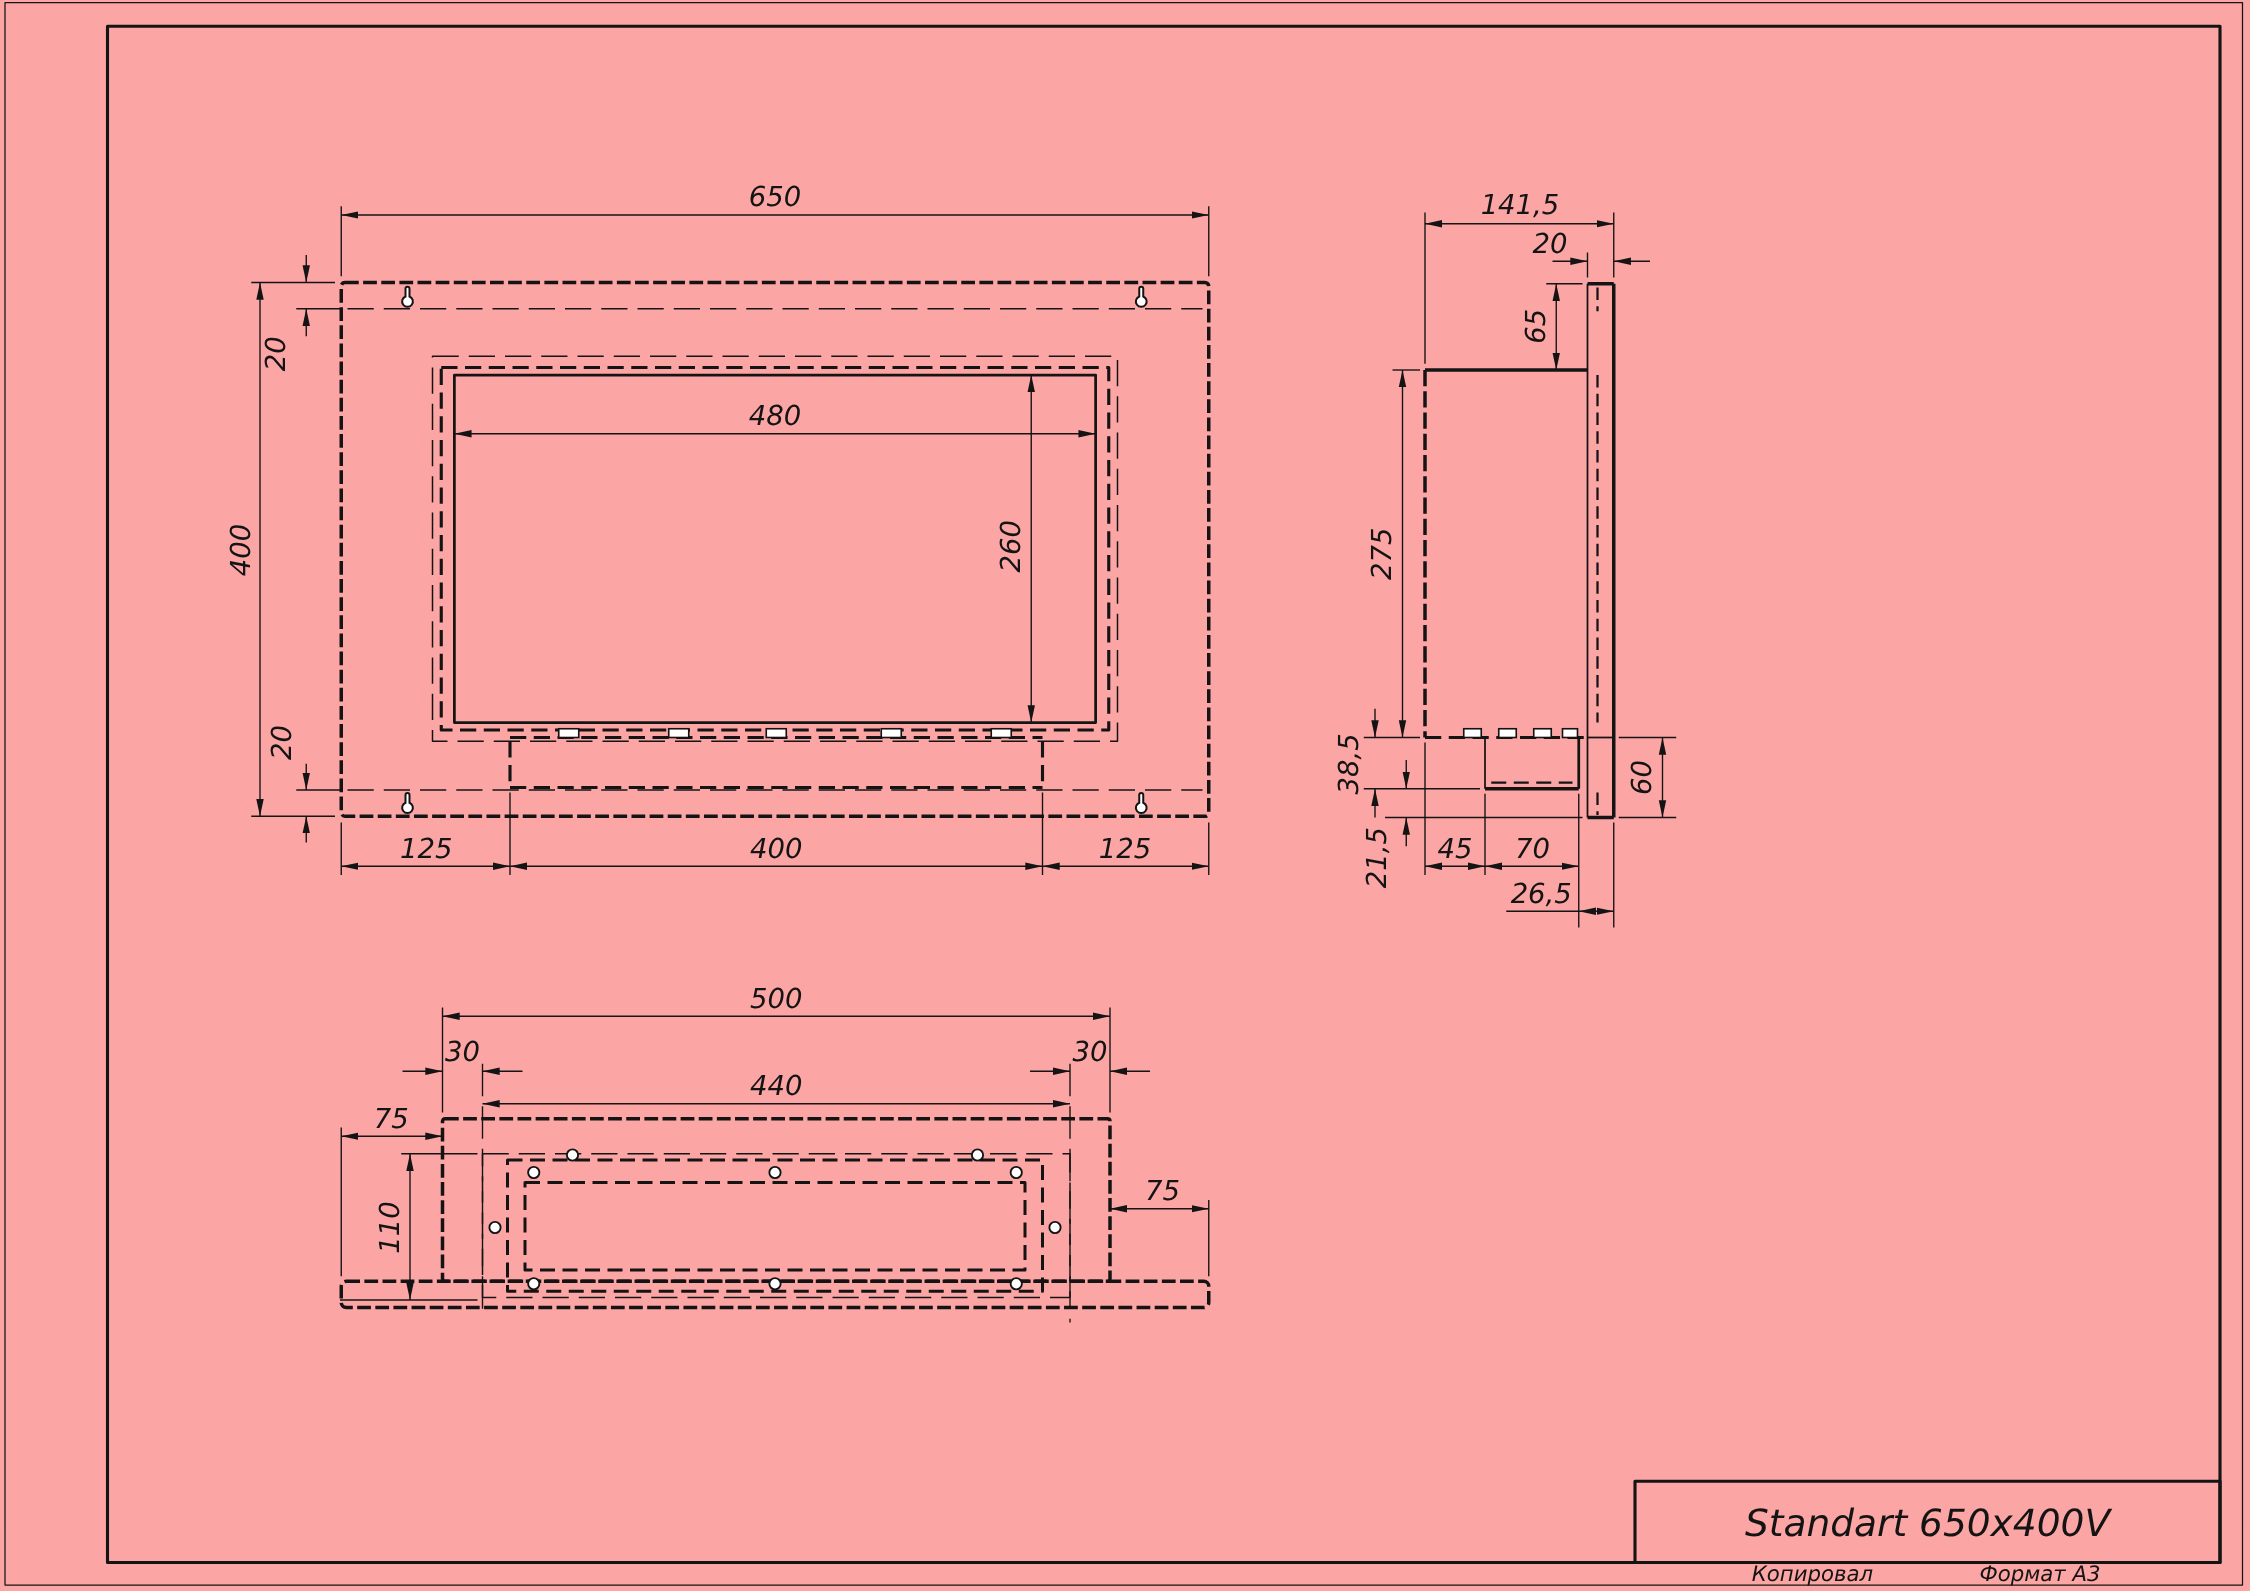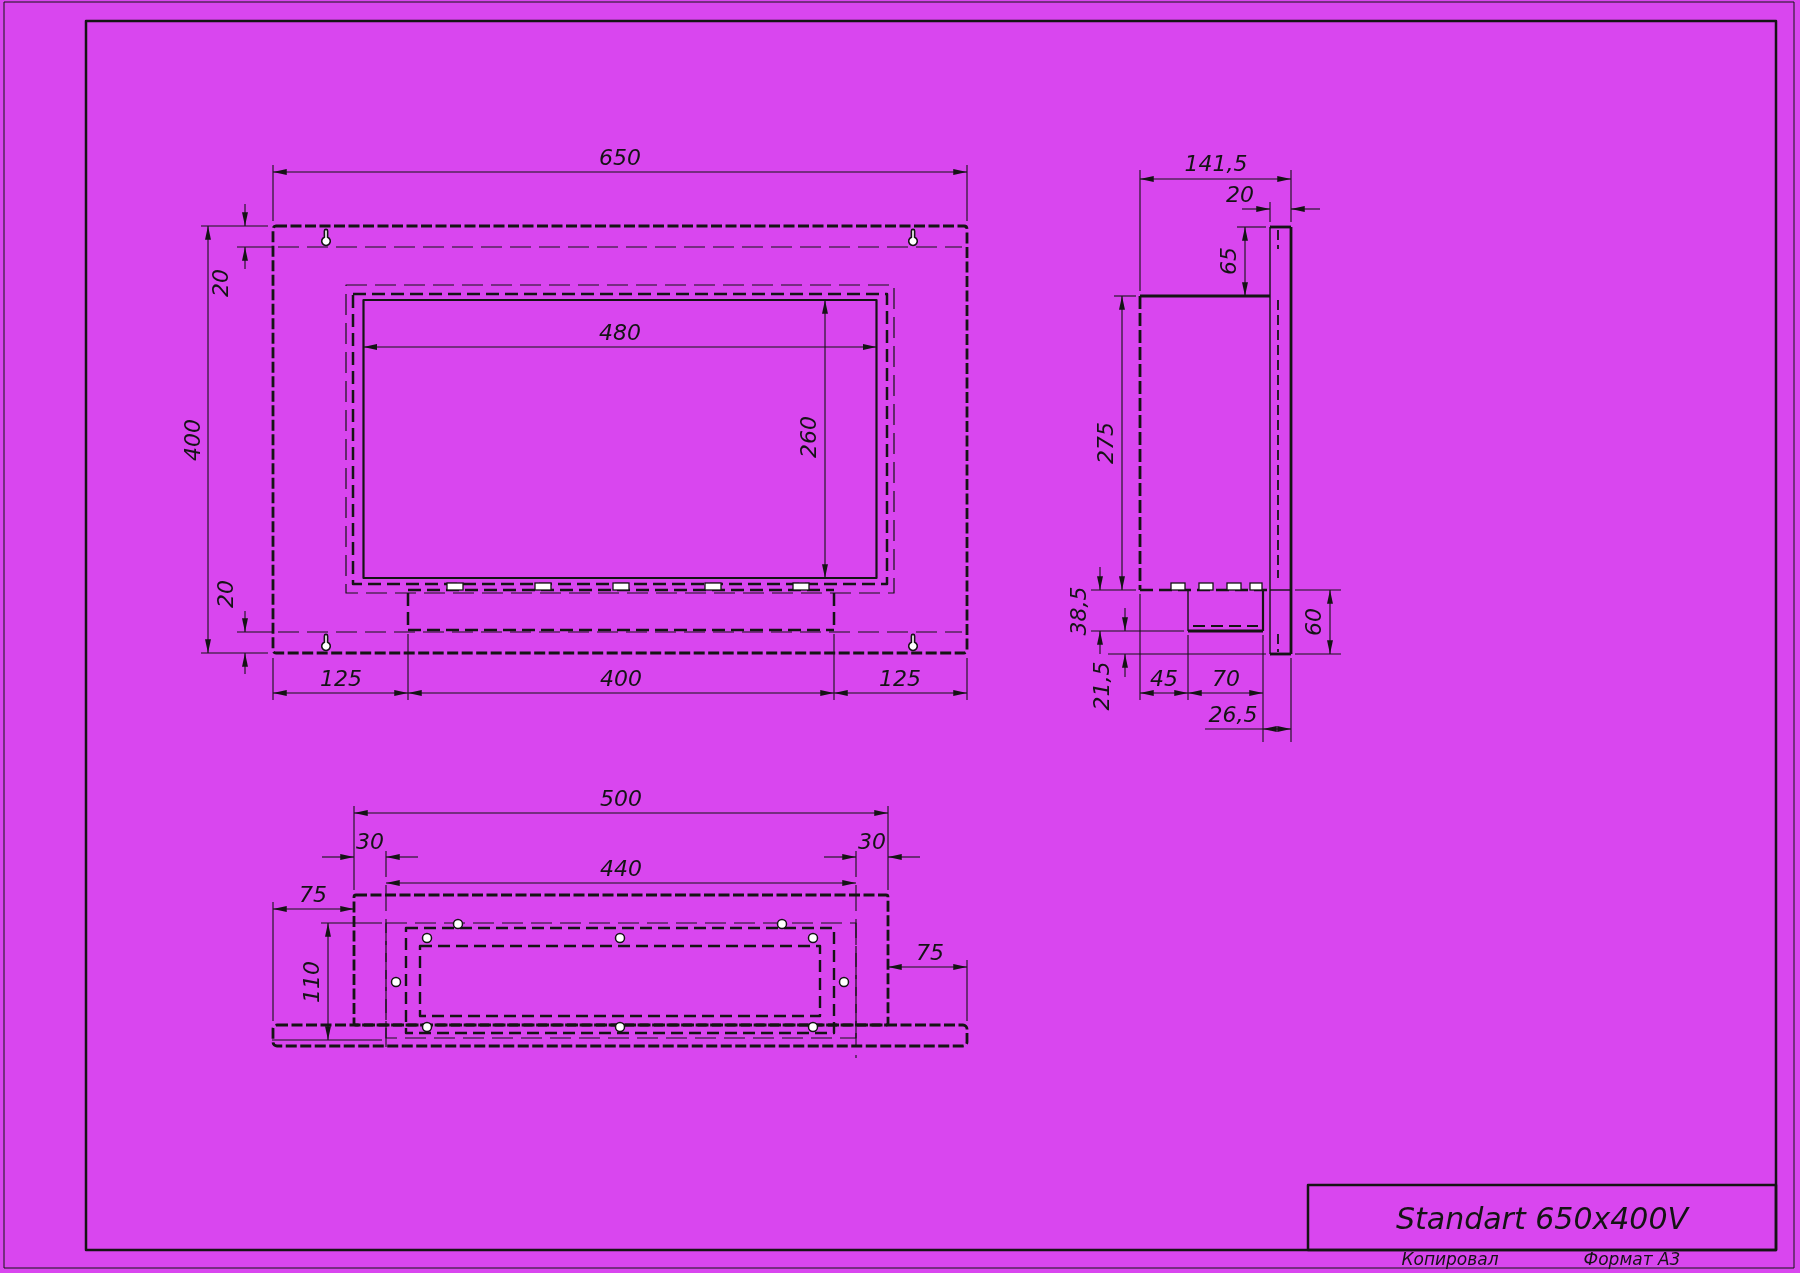--- a/index.html
+++ b/index.html
@@ -1,16 +1,16 @@
 <!DOCTYPE html>
 <html><head>
 <meta charset="utf-8">
 <style>
   html,body{margin:0;padding:0;background:#e8e8e8;}
-  .page{width:1800px;height:1273px;background:#d946ef;position:relative;margin:0 auto;}
+  .page{width:1800px;height:1273px;background:#fca5a5;position:relative;margin:0 auto;}
   svg{display:block;}
   svg text{
     font-family:"DejaVu Sans","Liberation Sans",sans-serif;
     font-style:italic;
     fill:#141414;
     font-size:22px;
   }
   .lbl{text-anchor:middle;}
   .title-txt{font-size:30px;text-anchor:middle;}
   .foot-txt{font-size:17px;text-anchor:middle;}

